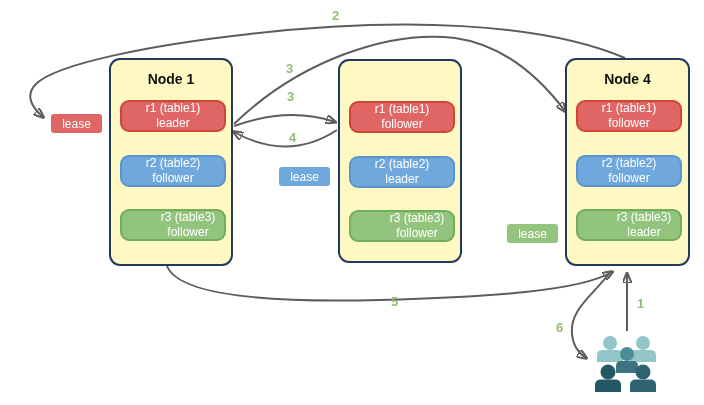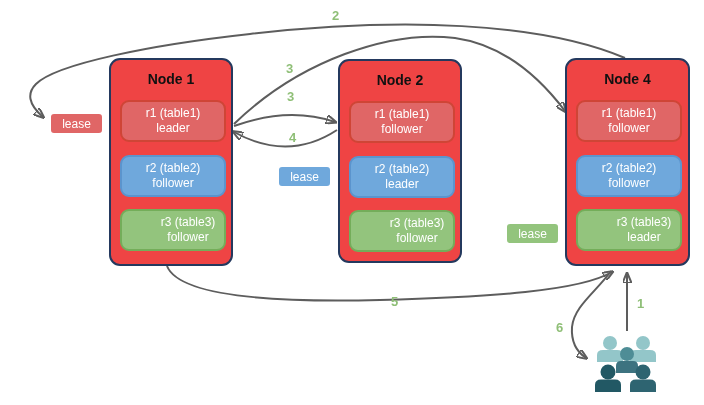--- a/index.html
+++ b/index.html
@@ -4,31 +4,31 @@
 <style>
   * { box-sizing: border-box; }
   html,body { margin:0; padding:0; }
   body {
     width:704px; height:405px; position:relative; overflow:hidden;
     background:#ffffff;
     font-family:"Liberation Sans", sans-serif;
   }
   .node {
     position:absolute; width:124px; height:208px;
-    background:#ef4444; border:2px solid #24395e; border-radius:11px;
+    background:#fef9c3; border:2px solid #24395e; border-radius:11px;
   }
   #node1 { left:109px; top:58px; }
   #node2 { left:338px; top:59px; height:204px; }
   #node3 { left:565px; top:58px; width:125px; }
   .node-title {
     text-align:center; font-weight:bold; font-size:14px; color:#111;
     margin-top:11px;
   }
   .replica {
-    position:absolute; left:9px; width:106px; height:42px;
+    position:absolute; left:9px; width:106px; height:32px;
     border-radius:9px; border:2px solid; color:#fff;
     font-size:12px; line-height:1.25;
     display:flex; flex-direction:column; align-items:center; justify-content:center;
     text-align:center;
   }
   .replica.pos1 { top:40px; } .replica.pos2 { top:95px;text-align:center; } .replica.pos3 { top:149px;padding-left:30px; }
   .red   { background:#e06666; border-color:#cf4536; }
   .blue  { background:#6fa8dc; border-color:#5b94cd; }
   .green { background:#93c47d; border-color:#74ad5a; }
   .lease {
@@ -86,21 +86,20 @@
     <span>r2 (table2)</span>
     <span>follower</span>
   </div>
   <div class="replica pos3 green">
     <span>r3 (table3)</span>
     <span>follower</span>
   </div>
 </div>
 
 <div class="node" id="node2">
-  <div class="node-title">Node 2</div>
   <div class="replica pos1 red">
     <span>r1 (table1)</span>
     <span>follower</span>
   </div>
   <div class="replica pos2 blue">
     <span>r2 (table2)</span>
     <span>leader</span>
   </div>
   <div class="replica pos3 green">
     <span>r3 (table3)</span>

